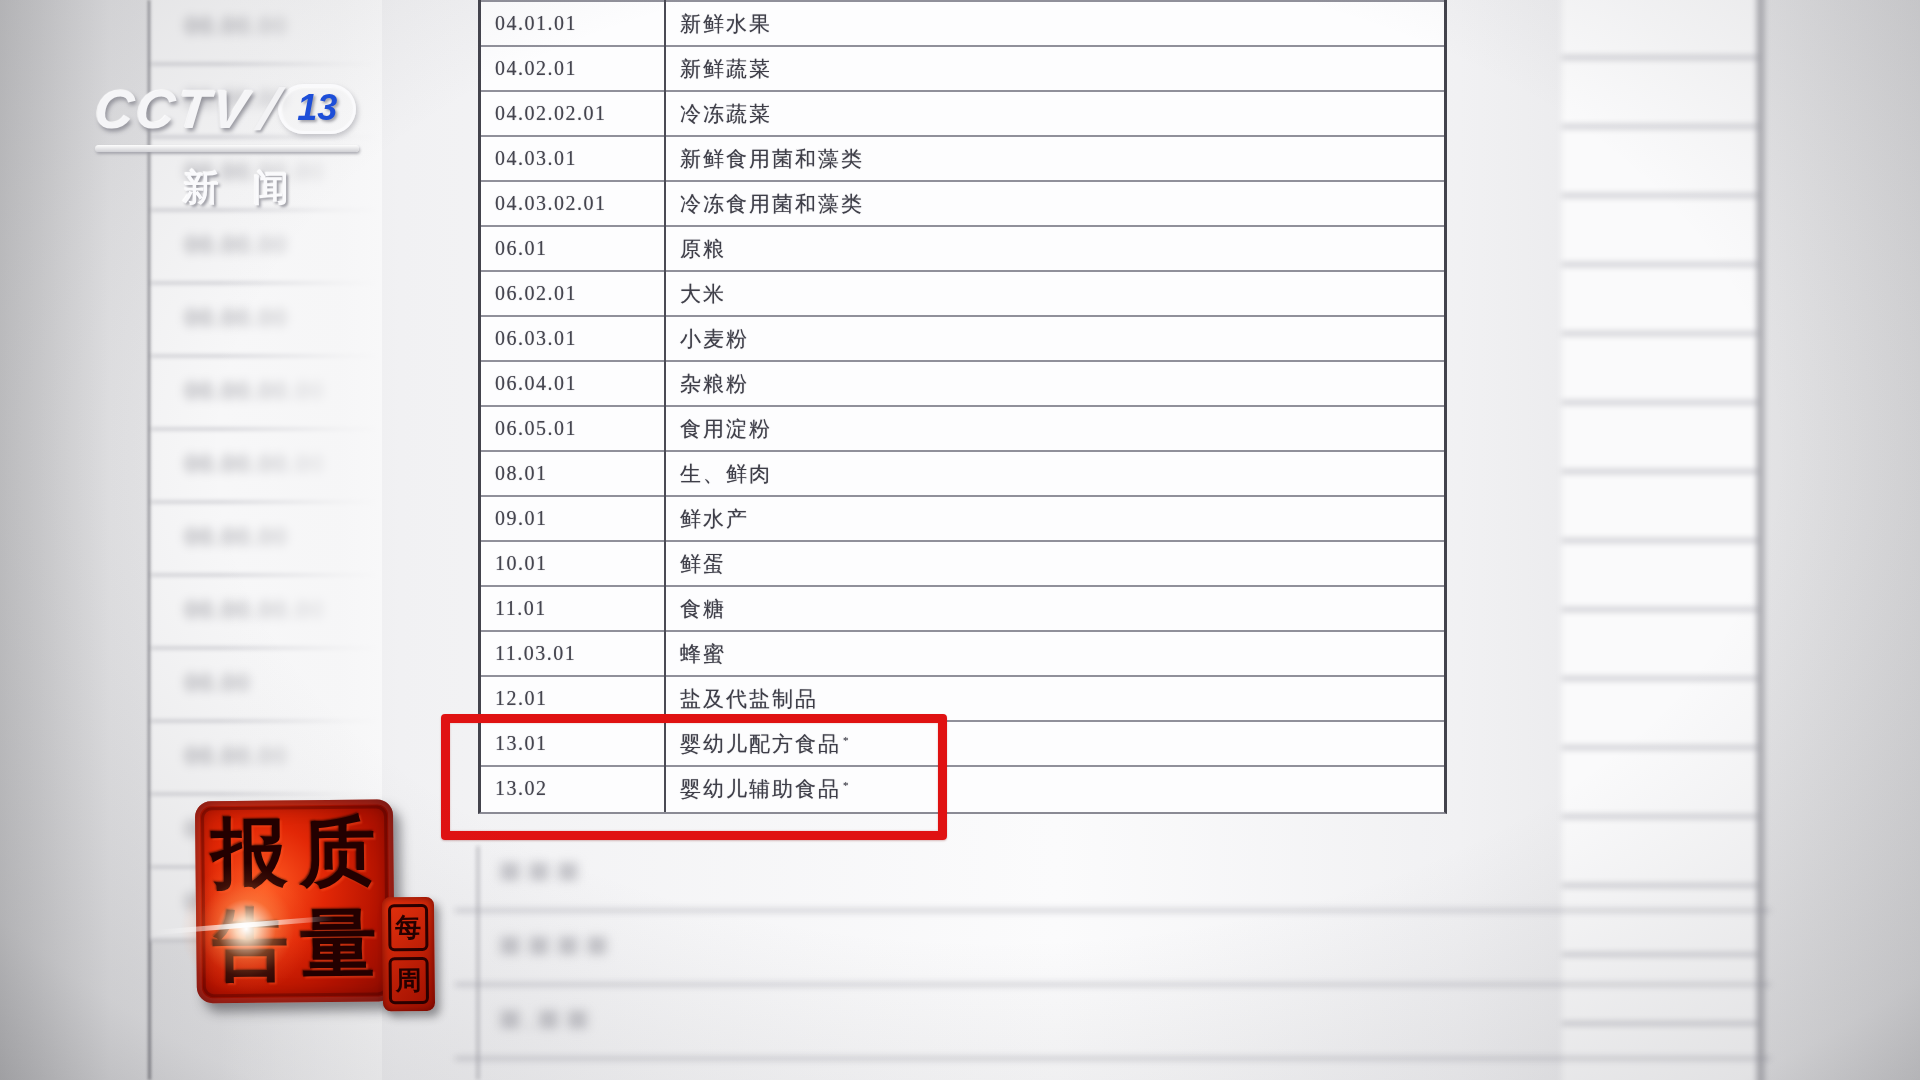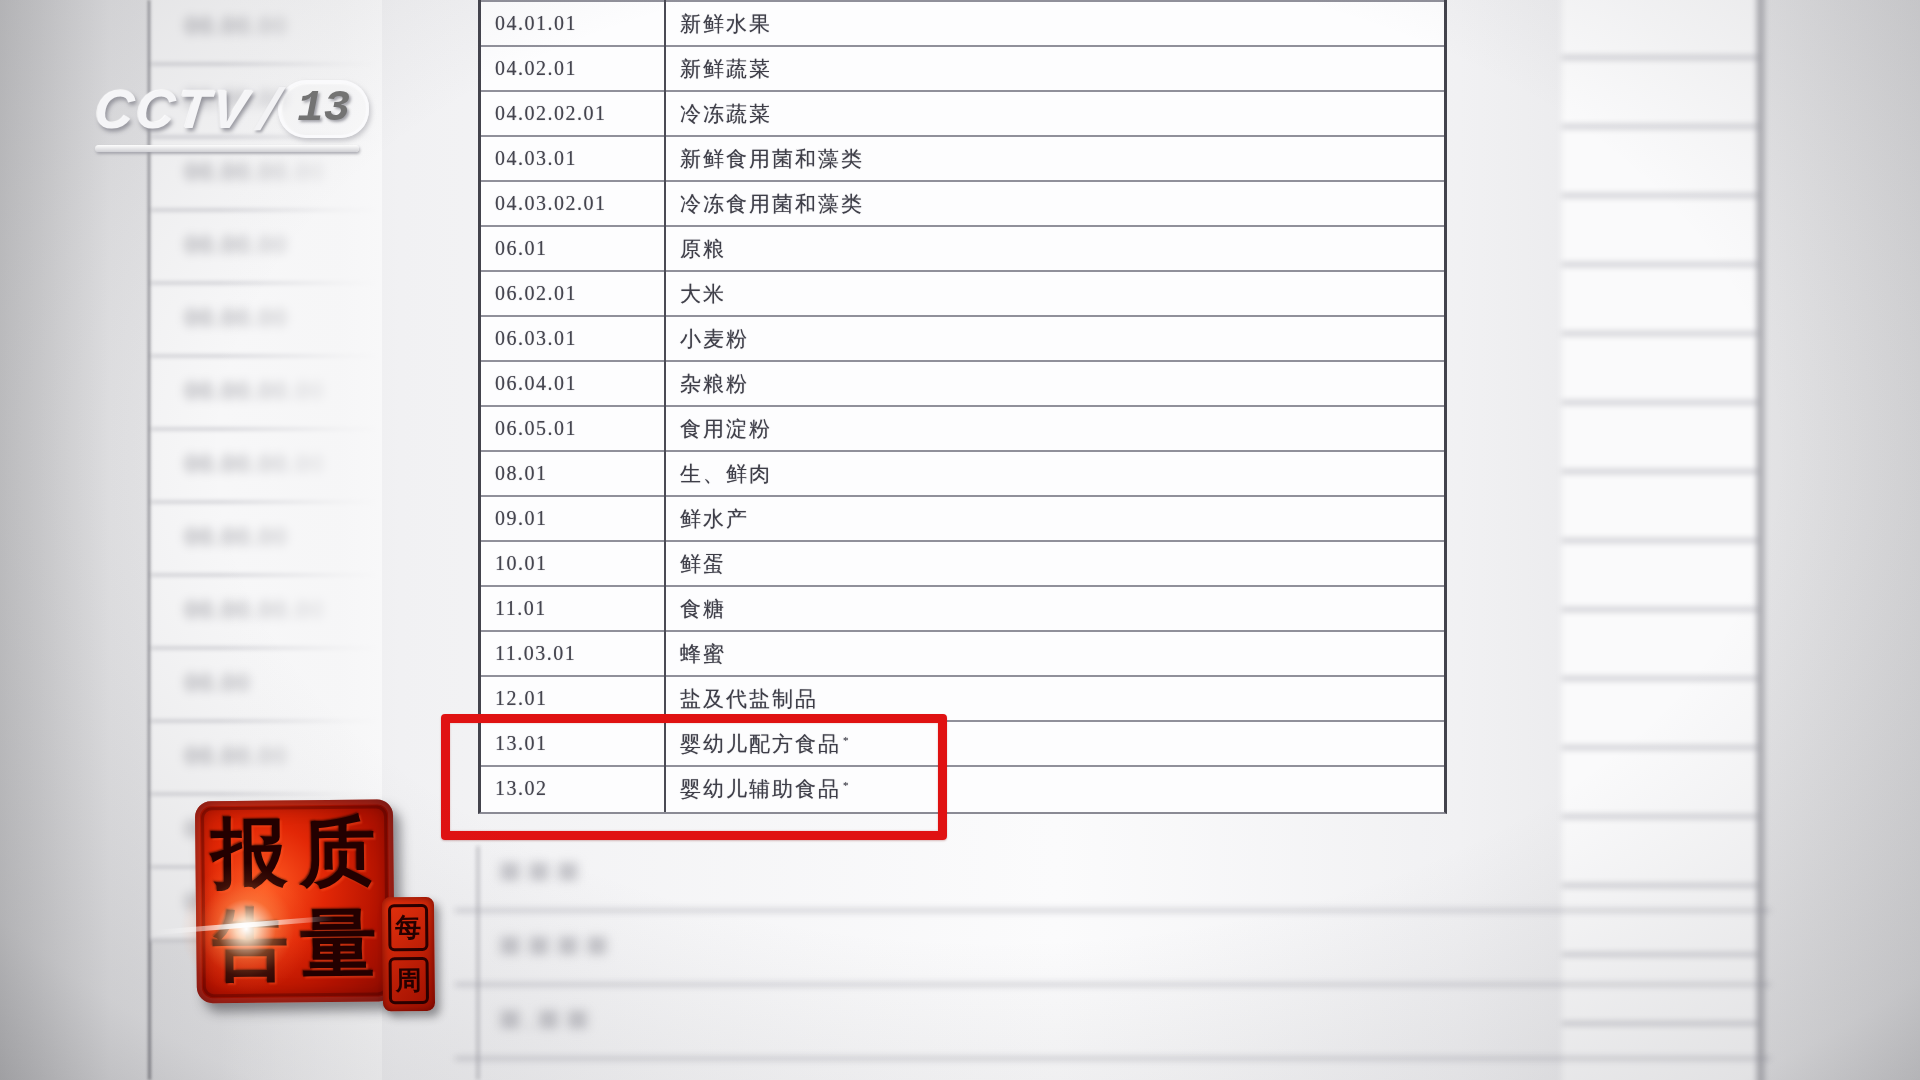--- a/index.html
+++ b/index.html
@@ -58,24 +58,24 @@
   
   .cctv{ position:absolute; left:95px; top:80px; z-index:6; font-family:"Liberation Sans","DejaVu Sans",sans-serif; }
   .cctv-row{ display:flex; align-items:center; }
   .cctv-word{ font-style:italic; font-weight:900; font-size:54px; line-height:1; letter-spacing:2px;
               color:#f5f5f7; transform:skewX(-6deg);
               text-shadow:2px 3px 4px rgba(138,138,146,.9), -1px -1px 1px rgba(255,255,255,.95); }
   .cctv-slash{ font-style:italic; font-weight:900; font-size:58px; line-height:1; margin:0 2px 0 10px;
                color:#f2f2f4; transform:skewX(-12deg);
                text-shadow:2px 2px 3px rgba(140,140,148,.85); }
   .cctv-num{ border:3px solid rgba(250,250,252,.95); border-radius:28px; padding:3px 16px 5px;
-             font-style:italic; font-weight:900; font-size:44px; line-height:1; color:#737373;
+             font-style:italic; font-weight:900; font-size:36px; line-height:1; color:#1d4ed8;
              background:rgba(255,255,255,.2);
              text-shadow:2px 2px 3px rgba(145,145,153,.85);
-             box-shadow:2px 3px 5px rgba(160,160,168,.55), inset 1px 1px 2px rgba(255,255,255,.8);font-family:Liberation Mono, monospace; }
+             box-shadow:2px 3px 5px rgba(160,160,168,.55), inset 1px 1px 2px rgba(255,255,255,.8); }
   .cctv-underline{ margin-top:7px; width:264px; height:7px; border-radius:4px;
                    background:linear-gradient(180deg,#fdfdfd,#d0d0d4);
                    box-shadow:1px 2px 3px rgba(148,148,156,.75); }
   .cctv-sub{ margin:12px 0 0 88px; font-size:36px; font-weight:700; color:#fafafc;
              letter-spacing:34px; white-space:nowrap;
              text-shadow:2px 2px 3px rgba(148,148,156,.95), -1px -1px 1px #ffffff; }
 
   
   .stamp{ position:absolute; left:196px; top:800px; width:250px; height:214px; z-index:6;
           transform:rotate(-.6deg); font-family:"DejaVu Sans","Liberation Sans",sans-serif; }
@@ -268,20 +268,21 @@
 
   <div class="vignette"></div>
 
   <div class="cctv">
     <div class="cctv-row">
       <span class="cctv-word">CCTV</span>
       <span class="cctv-slash">/</span>
       <span class="cctv-num">13</span>
     </div>
     <div class="cctv-underline"></div>
+    <div class="cctv-sub">新闻</div>
   </div>
 
   <div class="stamp">
     <div class="stamp-main">
       <div class="stamp-grid" id="stamp-grid">
           <div class="stamp-char">报</div>
           <div class="stamp-char">质</div>
           <div class="stamp-char">告</div>
           <div class="stamp-char">量</div>
         </div>

